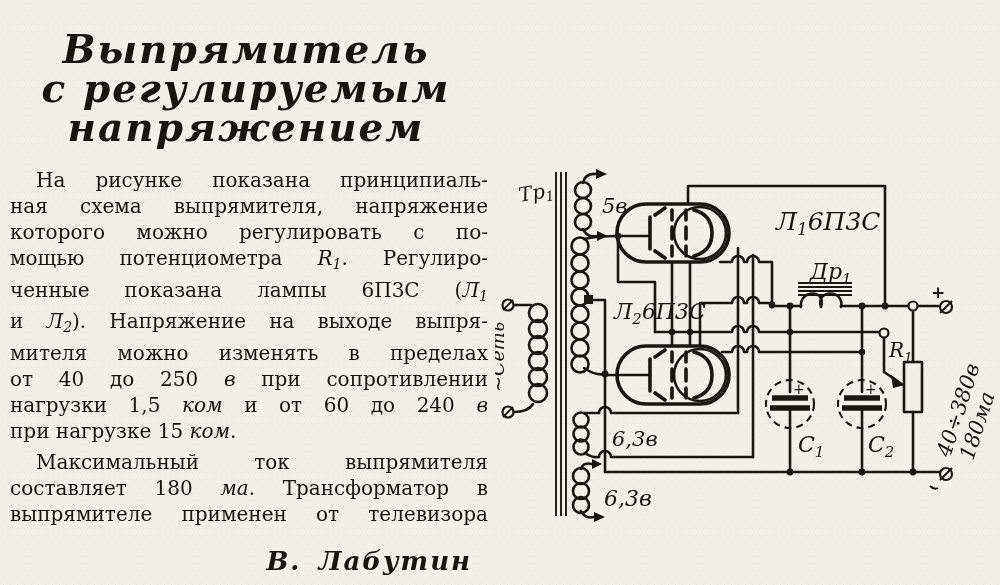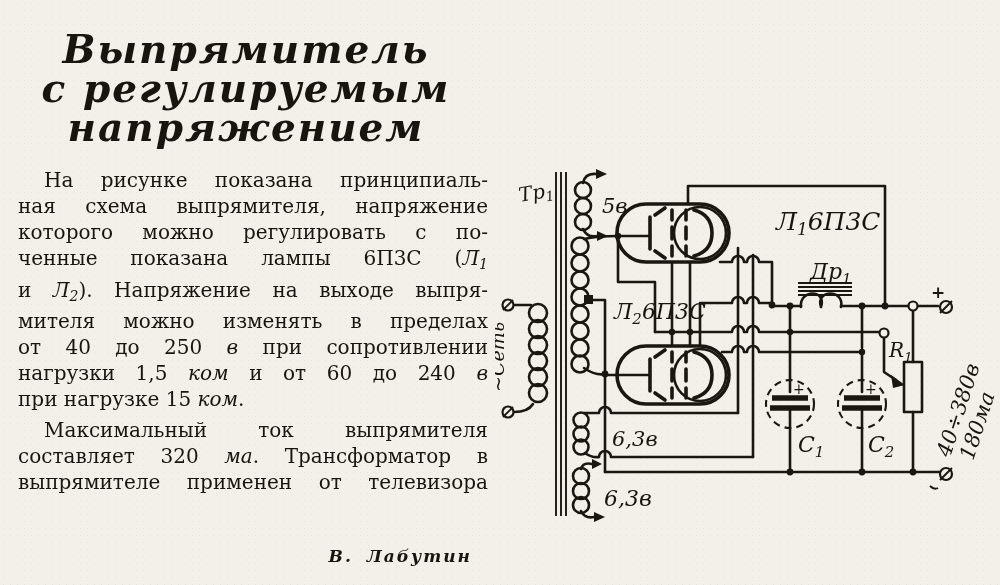--- a/index.html
+++ b/index.html
@@ -5,28 +5,28 @@
   html,body{margin:0;padding:0;background:#d8d6cf;}
   #page{position:relative;width:1000px;height:585px;overflow:hidden;
     background:#f2f0e9;
     background-image:radial-gradient(#e6e3d8 0.6px, rgba(0,0,0,0) 0.7px);
     background-size:7px 7px;
     font-family:"DejaVu Serif", "Liberation Serif", serif;color:#17150f;}
   .title{position:absolute;left:12px;top:30px;width:468px;text-align:center;
     font-style:italic;font-weight:700;font-size:39px;line-height:39px;letter-spacing:2px;}
   .tcol{position:absolute;left:10px;top:167px;width:478px;
     font-size:20px;line-height:26px;}
-  .para{margin:0 0 5px 8px;}
+  .para{margin:0 0 5px 0;}
   .tline{text-align:justify;text-align-last:justify;white-space:normal;}
   .tline.first{text-indent:26px;}
   .tline.lastline{text-align-last:left;}
   .it{font-style:italic;}
   .sb{font-size:0.7em;vertical-align:-0.25em;}
   .byline{position:absolute;left:10px;top:546px;width:462px;text-align:right;
-    font-style:italic;font-weight:700;font-size:17px;letter-spacing:2px;word-spacing:6px;}
+    font-style:italic;font-weight:700;font-size:26px;letter-spacing:2px;word-spacing:6px;}
   svg.schem{position:absolute;left:495px;top:160px;width:505px;height:425px;}
   .w{fill:none;stroke:#1a1712;stroke-width:2.6;stroke-linecap:round;stroke-linejoin:round;}
   .w2{fill:none;stroke:#1a1712;stroke-width:3.6;stroke-linecap:round;stroke-linejoin:round;}
   .thin{fill:none;stroke:#1a1712;stroke-width:1.9;}
   .d{fill:#1a1712;stroke:none;}
   .oc{fill:#f2f0e9;stroke:#1a1712;stroke-width:2.2;}
   .ah{fill:#1a1712;stroke:none;}
   .plate{stroke:#1a1712;stroke-width:5.5;stroke-linecap:butt;fill:none;}
   .dash{fill:none;stroke:#1a1712;stroke-width:2.1;stroke-dasharray:7 5;}
   .lbl{font-family:"DejaVu Serif","Liberation Serif",serif;font-style:italic;fill:#17150f;}
@@ -41,30 +41,31 @@
     <div>Выпрямитель</div>
     <div>с регулируемым</div>
     <div>напряжением</div>
   </div>
 
   <div class="tcol">
     <div class="para">
         <div class="tline first"><span>На рисунке показана принципиаль-</span></div>
         <div class="tline"><span>ная схема выпрямителя, напряжение</span></div>
         <div class="tline"><span>которого можно регулировать с по-</span></div>
+        <div class="tline"><span>мощью потенциометра </span><span class="it">R</span><span class="it sb">1</span><span>. Регулиро-</span></div>
         <div class="tline"><span>ченные показана лампы 6П3С (</span><span class="it">Л</span><span class="it sb">1</span></div>
         <div class="tline"><span>и </span><span class="it">Л</span><span class="it sb">2</span><span>). Напряжение на выходе выпря-</span></div>
         <div class="tline"><span>мителя можно изменять в пределах</span></div>
         <div class="tline"><span>от 40 до 250 </span><span class="it">в</span><span> при сопротивлении</span></div>
         <div class="tline"><span>нагрузки 1,5 </span><span class="it">ком</span><span> и от 60 до 240 </span><span class="it">в</span></div>
         <div class="tline lastline"><span>при нагрузке 15 </span><span class="it">ком</span><span>.</span></div>
       </div>
     <div class="para">
         <div class="tline first"><span>Максимальный ток выпрямителя</span></div>
-        <div class="tline"><span>составляет 320 </span><span class="it">ма</span><span>. Трансформатор в</span></div>
+        <div class="tline"><span>составляет 180 </span><span class="it">ма</span><span>. Трансформатор в</span></div>
         <div class="tline"><span>выпрямителе применен от телевизора</span></div>
       </div>
   </div>
 
   <div class="byline">В. Лабутин</div>
 
   <svg class="schem" viewBox="495 160 505 425" xmlns="http://www.w3.org/2000/svg">
     <defs>
       <g id="tubeg">
         <rect x="617" y="204" width="112" height="58" rx="29" class="w2"></rect>

